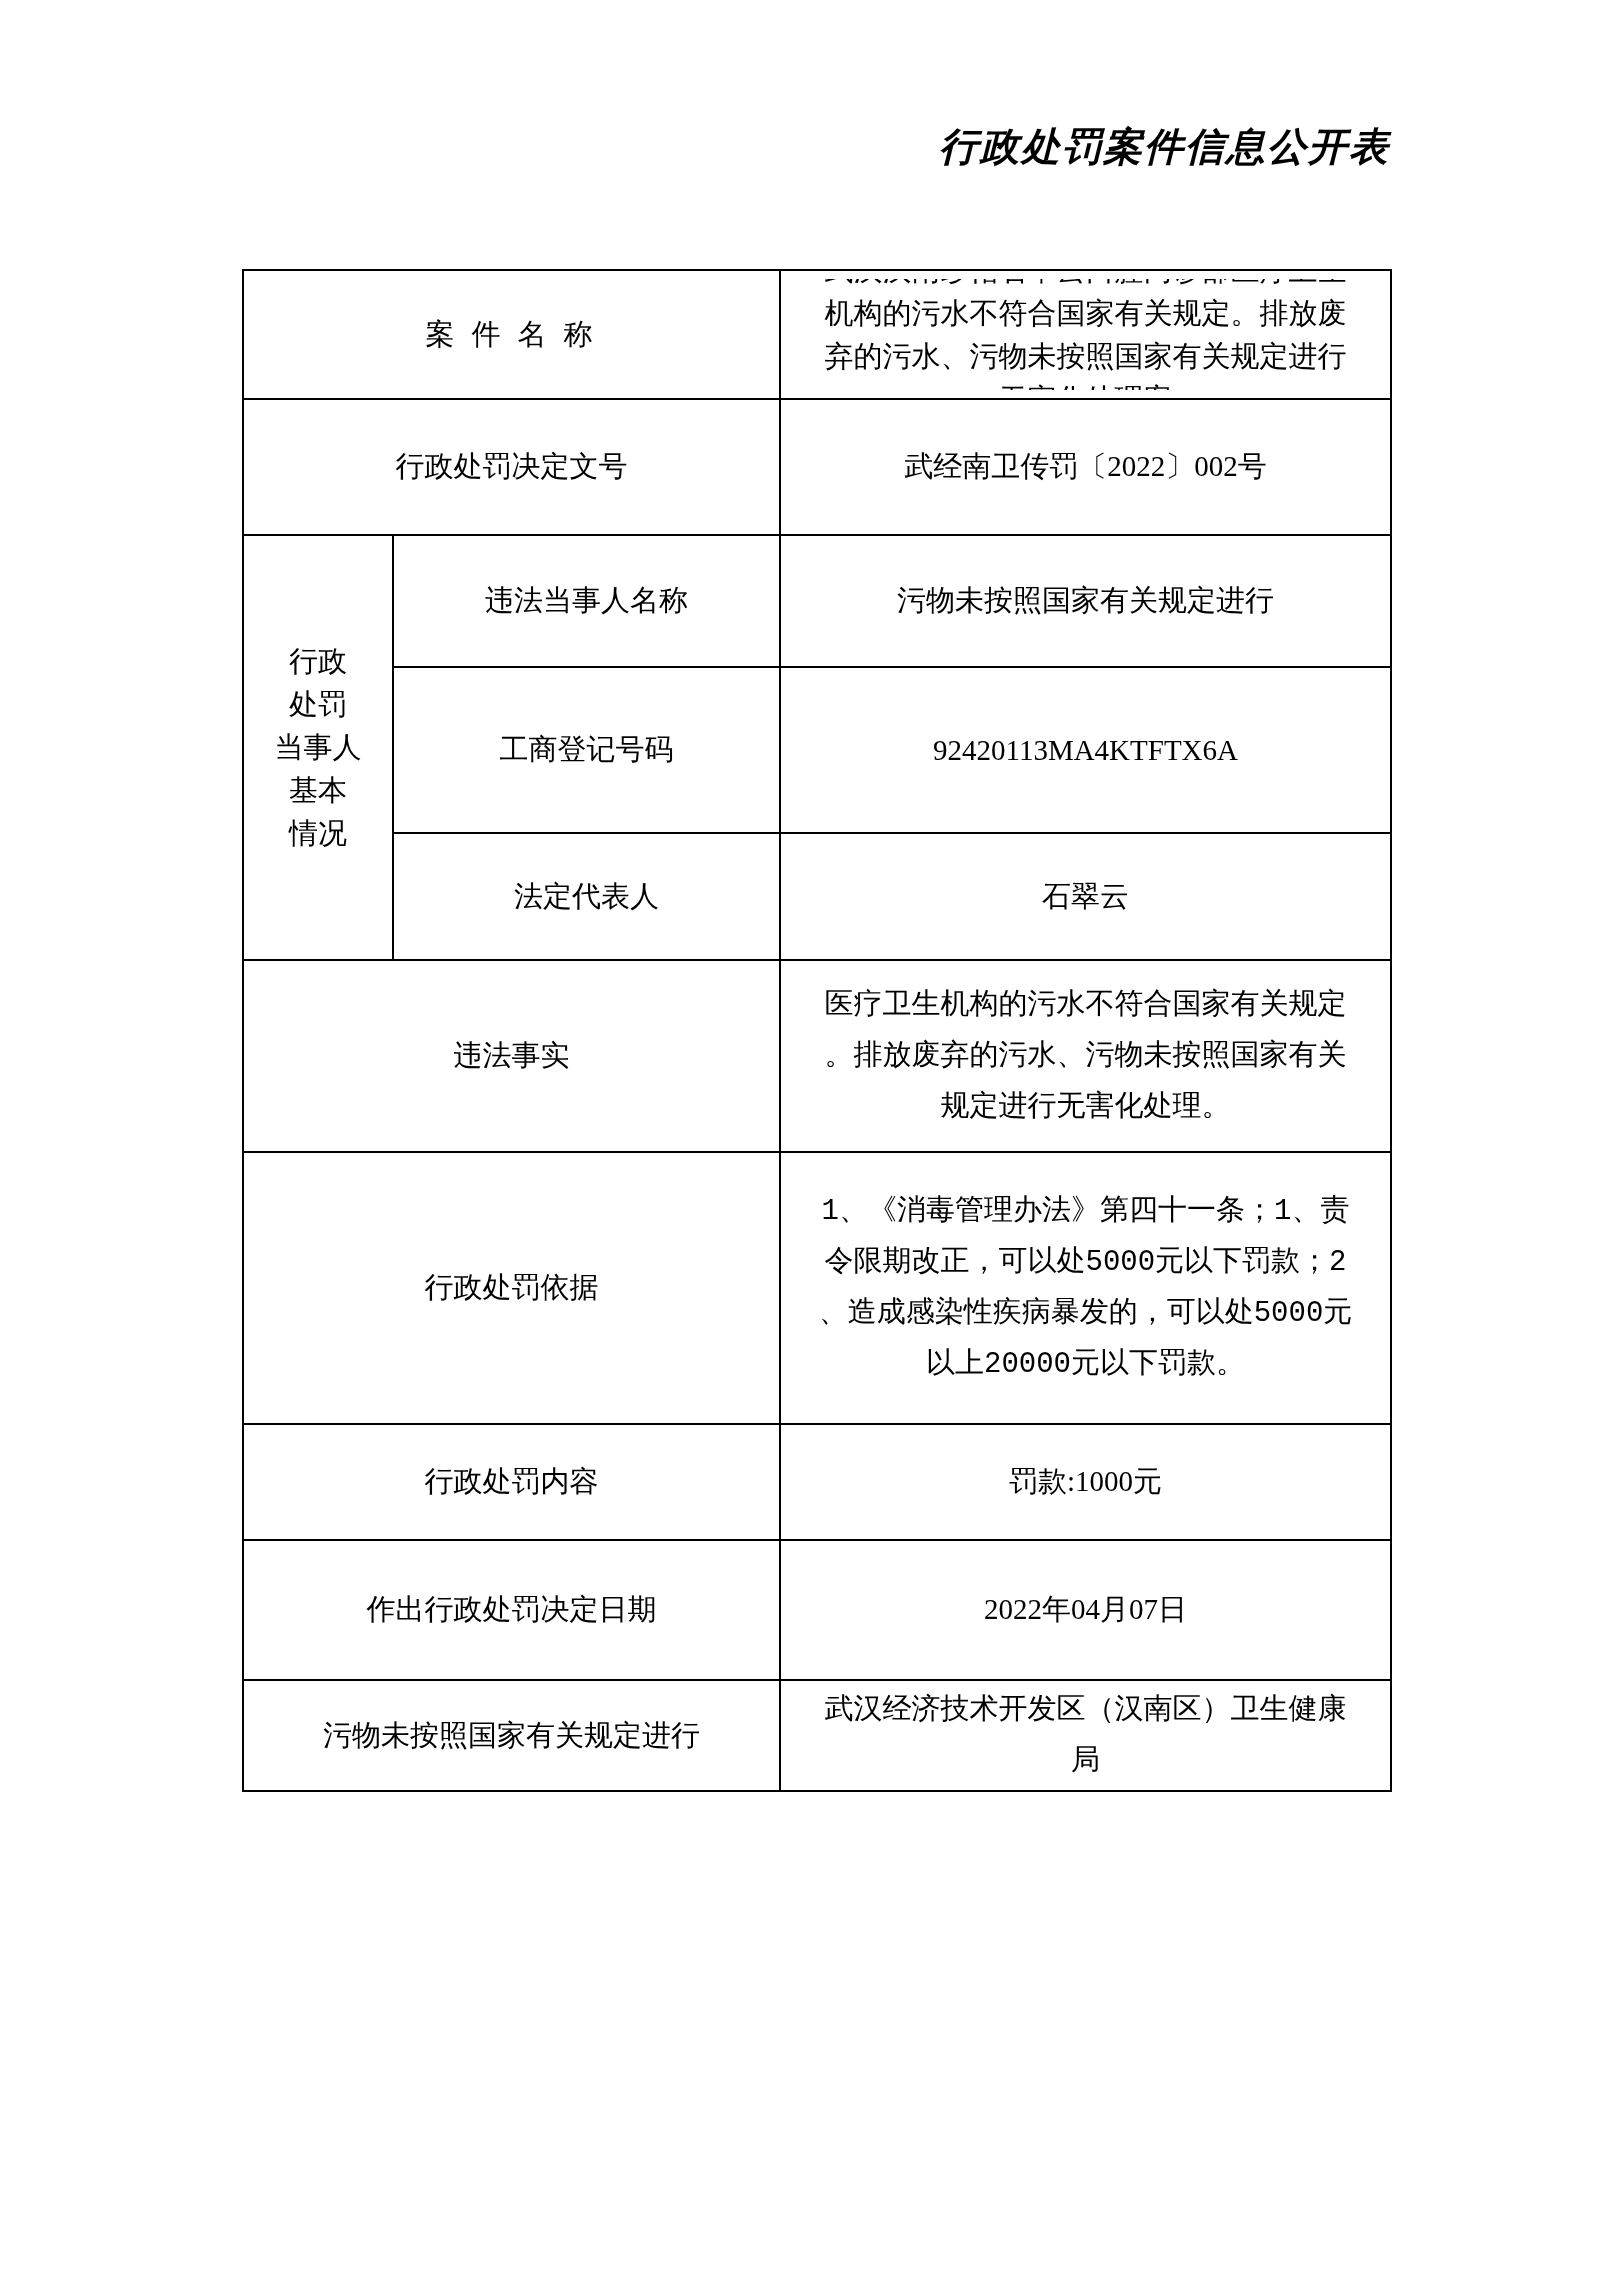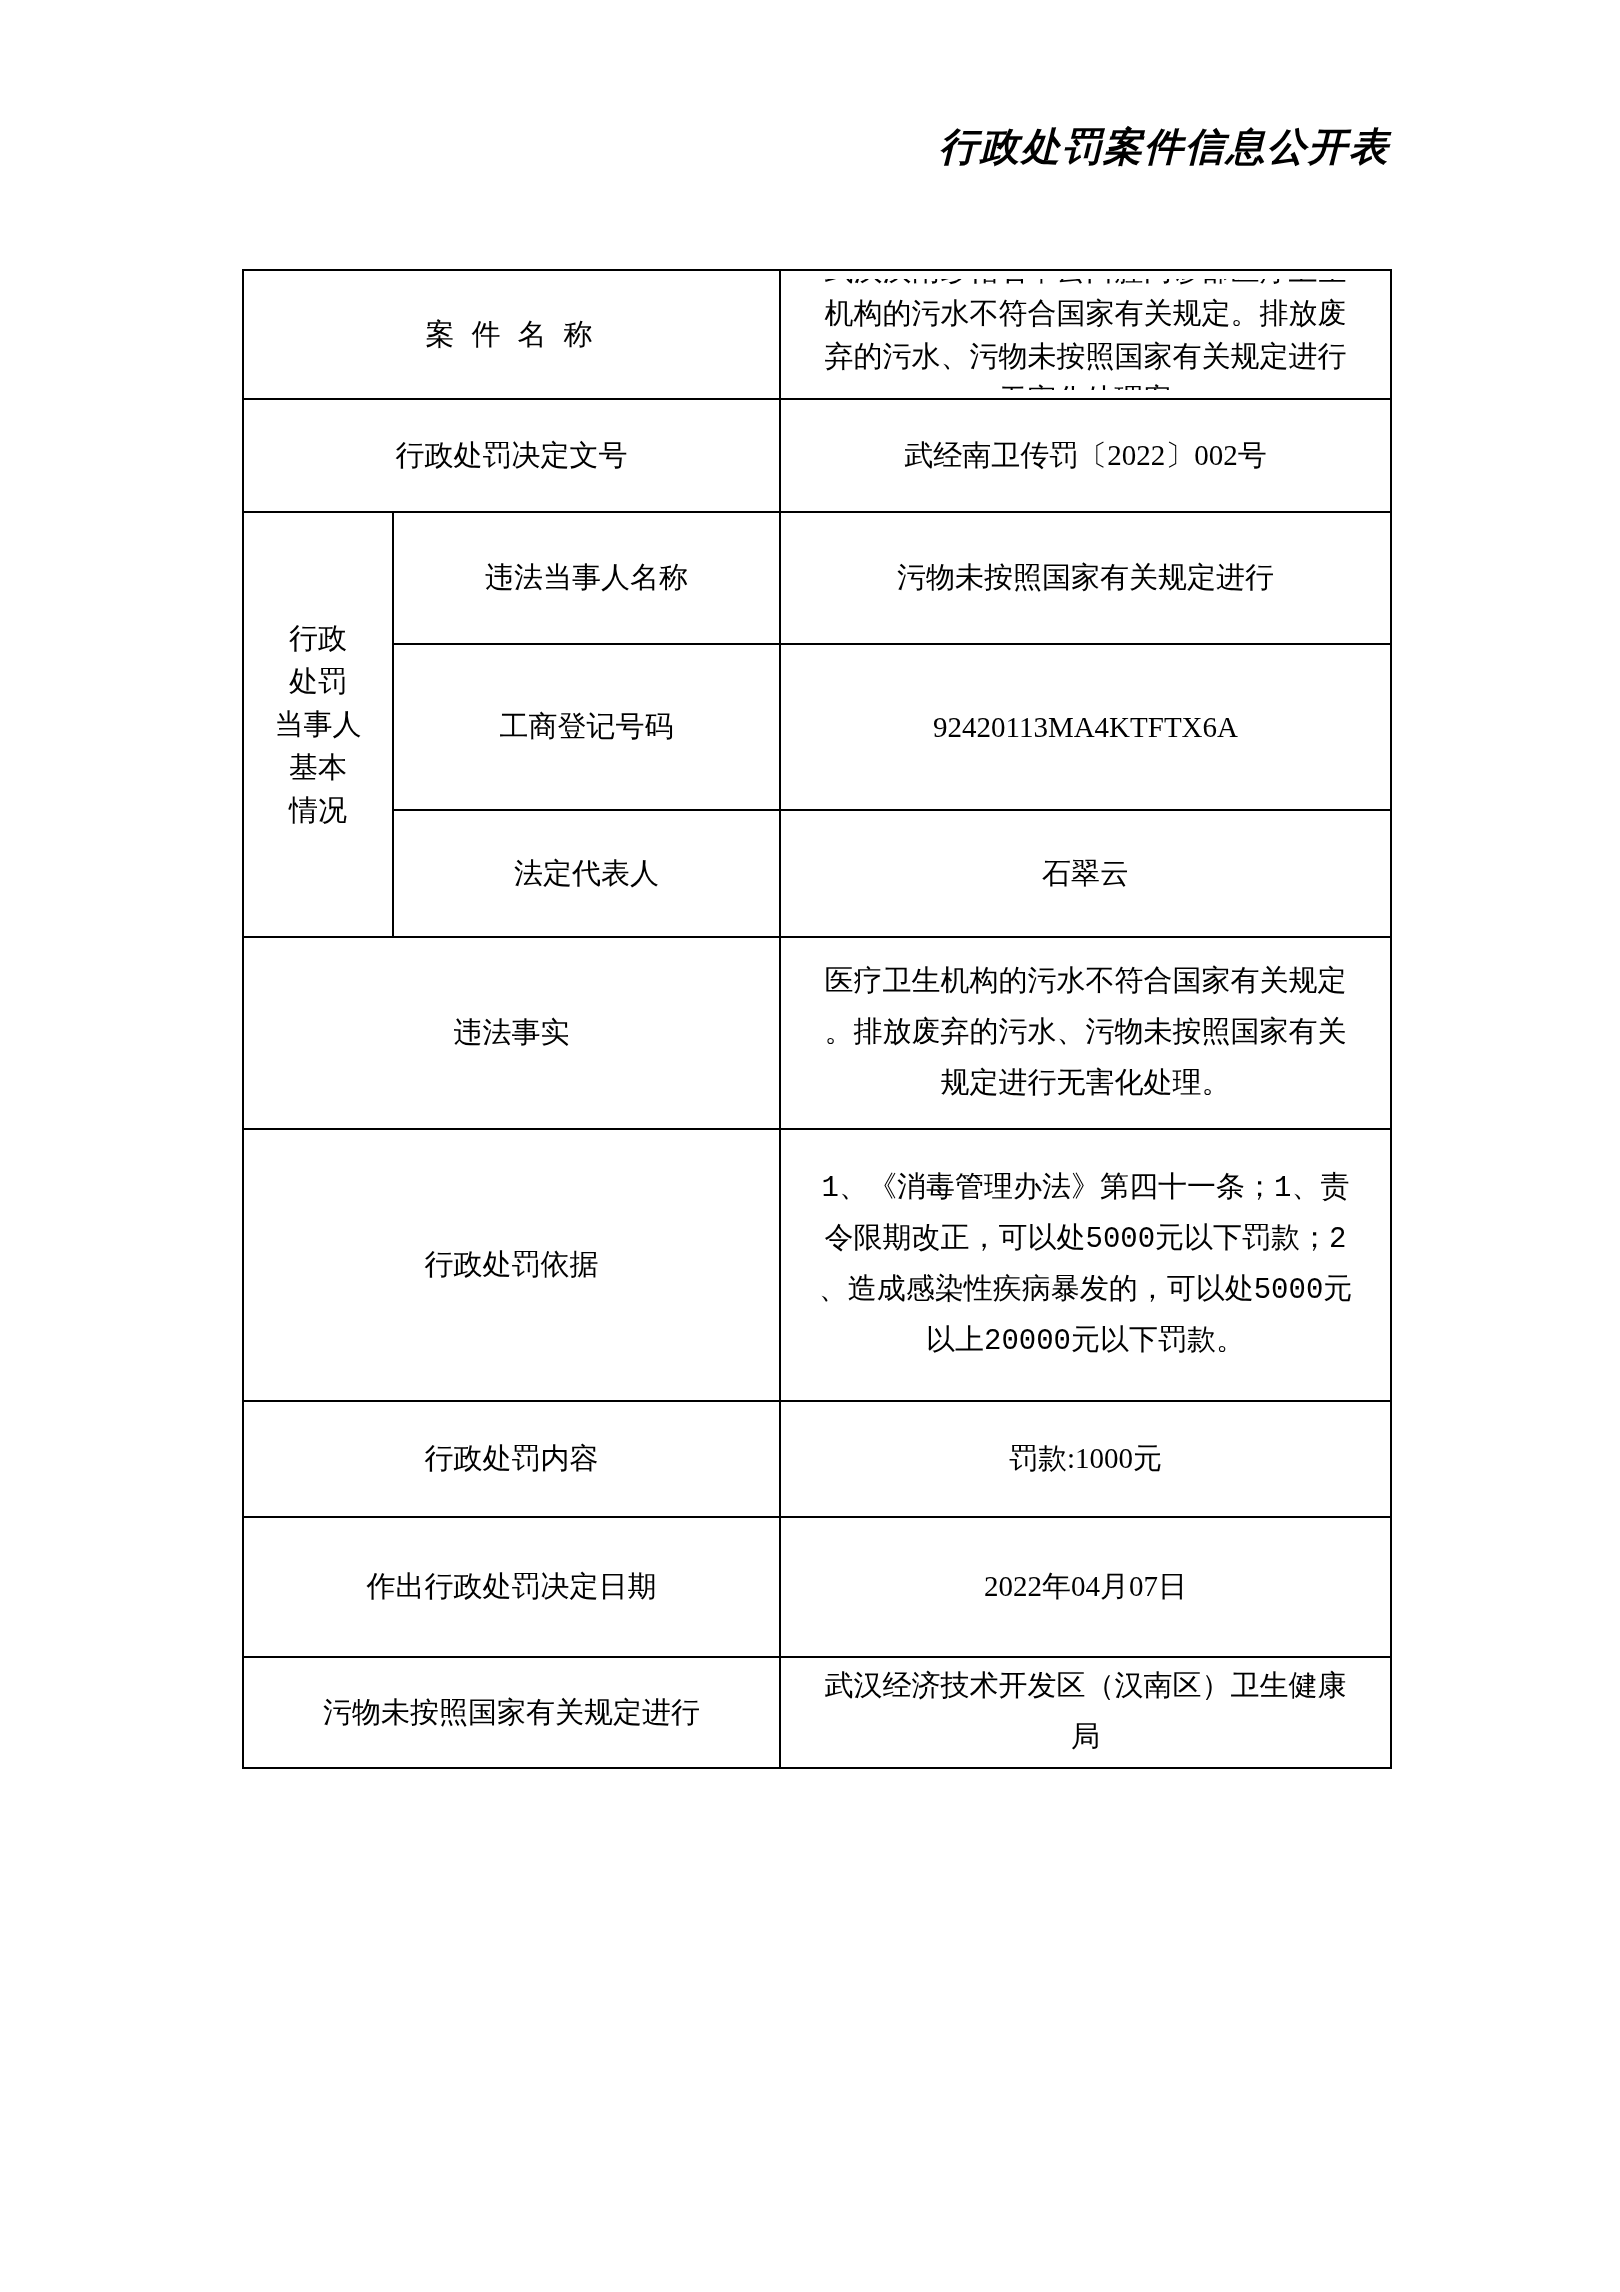--- a/index.html
+++ b/index.html
@@ -90,21 +90,21 @@
     <td class="clip-td">
       <div class="clip-box">
         <div class="clip-inner">武汉汉南纱帽石翠云口腔门诊部医疗卫生
 机构的污水不符合国家有关规定。排放废
 弃的污水、污物未按照国家有关规定进行
 无害化处理案</div>
       </div>
     </td>
   </tr>
 
-  <tr style="height:113px">
+  <tr style="height:136px">
     <td colspan="2">行政处罚决定文号</td>
     <td>武经南卫传罚〔2022〕002号</td>
   </tr>
 
   <tr style="height:132px">
     <td rowspan="3" class="side-label">行政
 处罚
 当事人
 基本
 情况</td>

